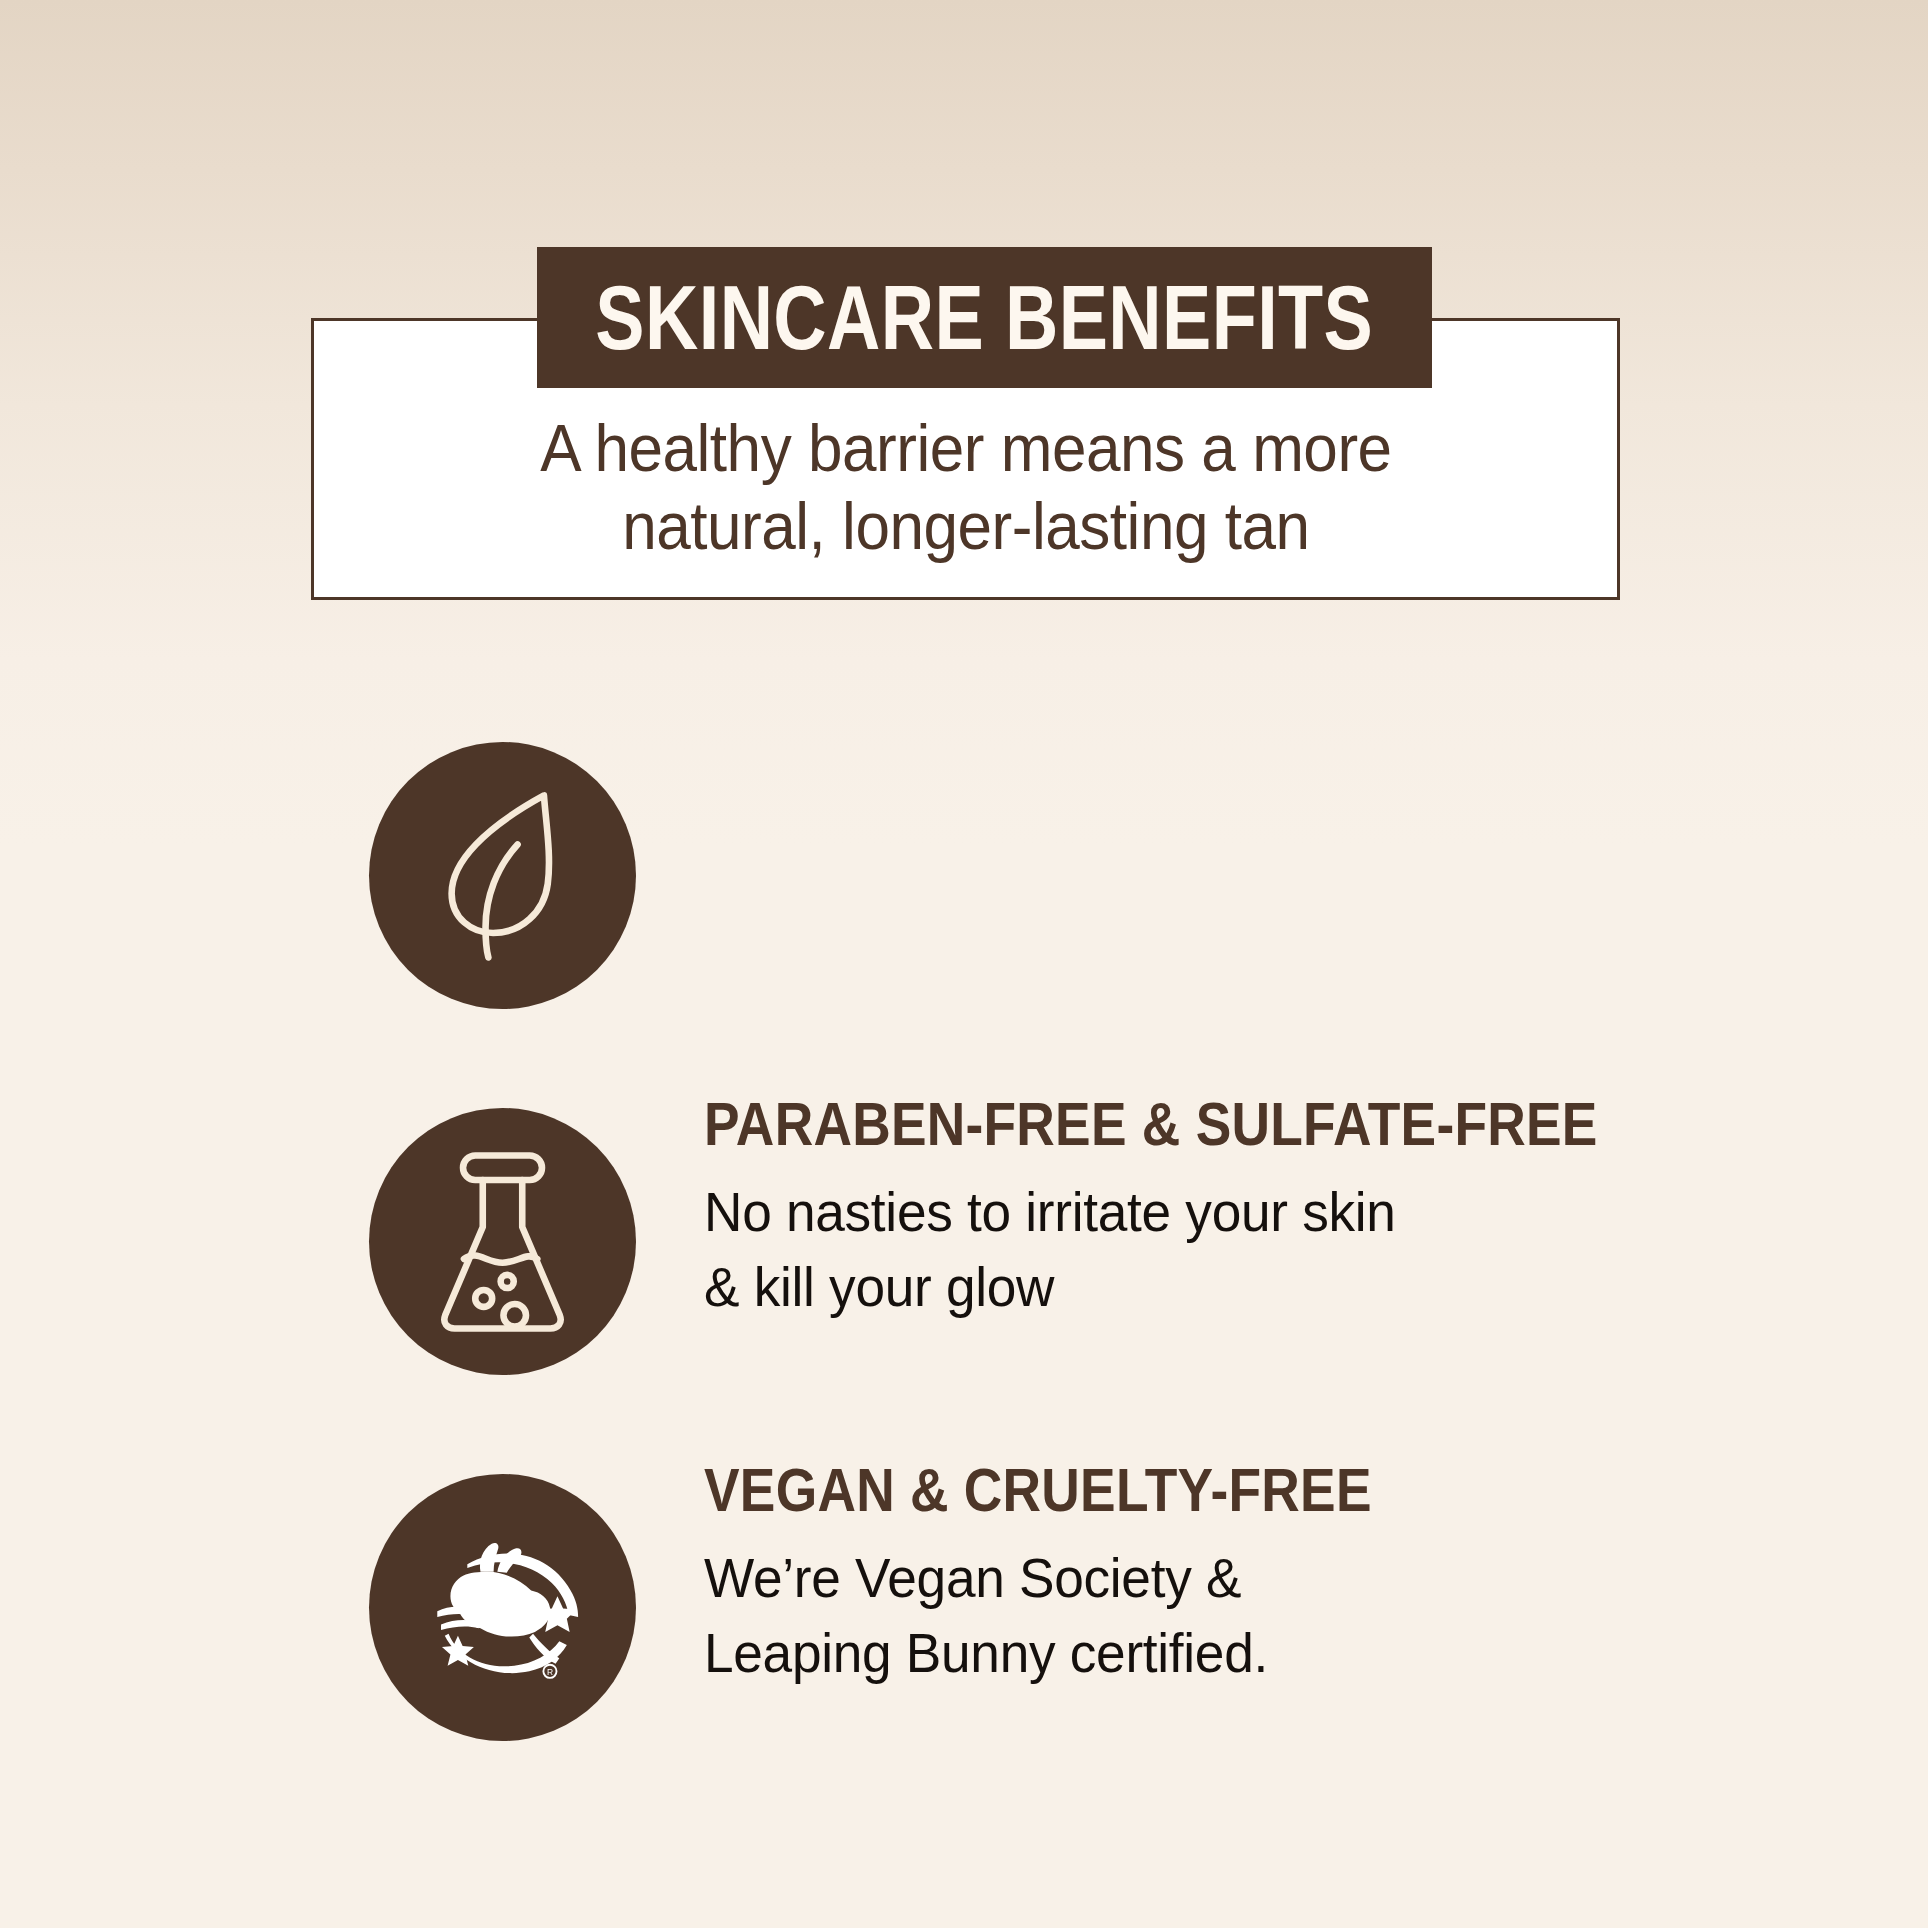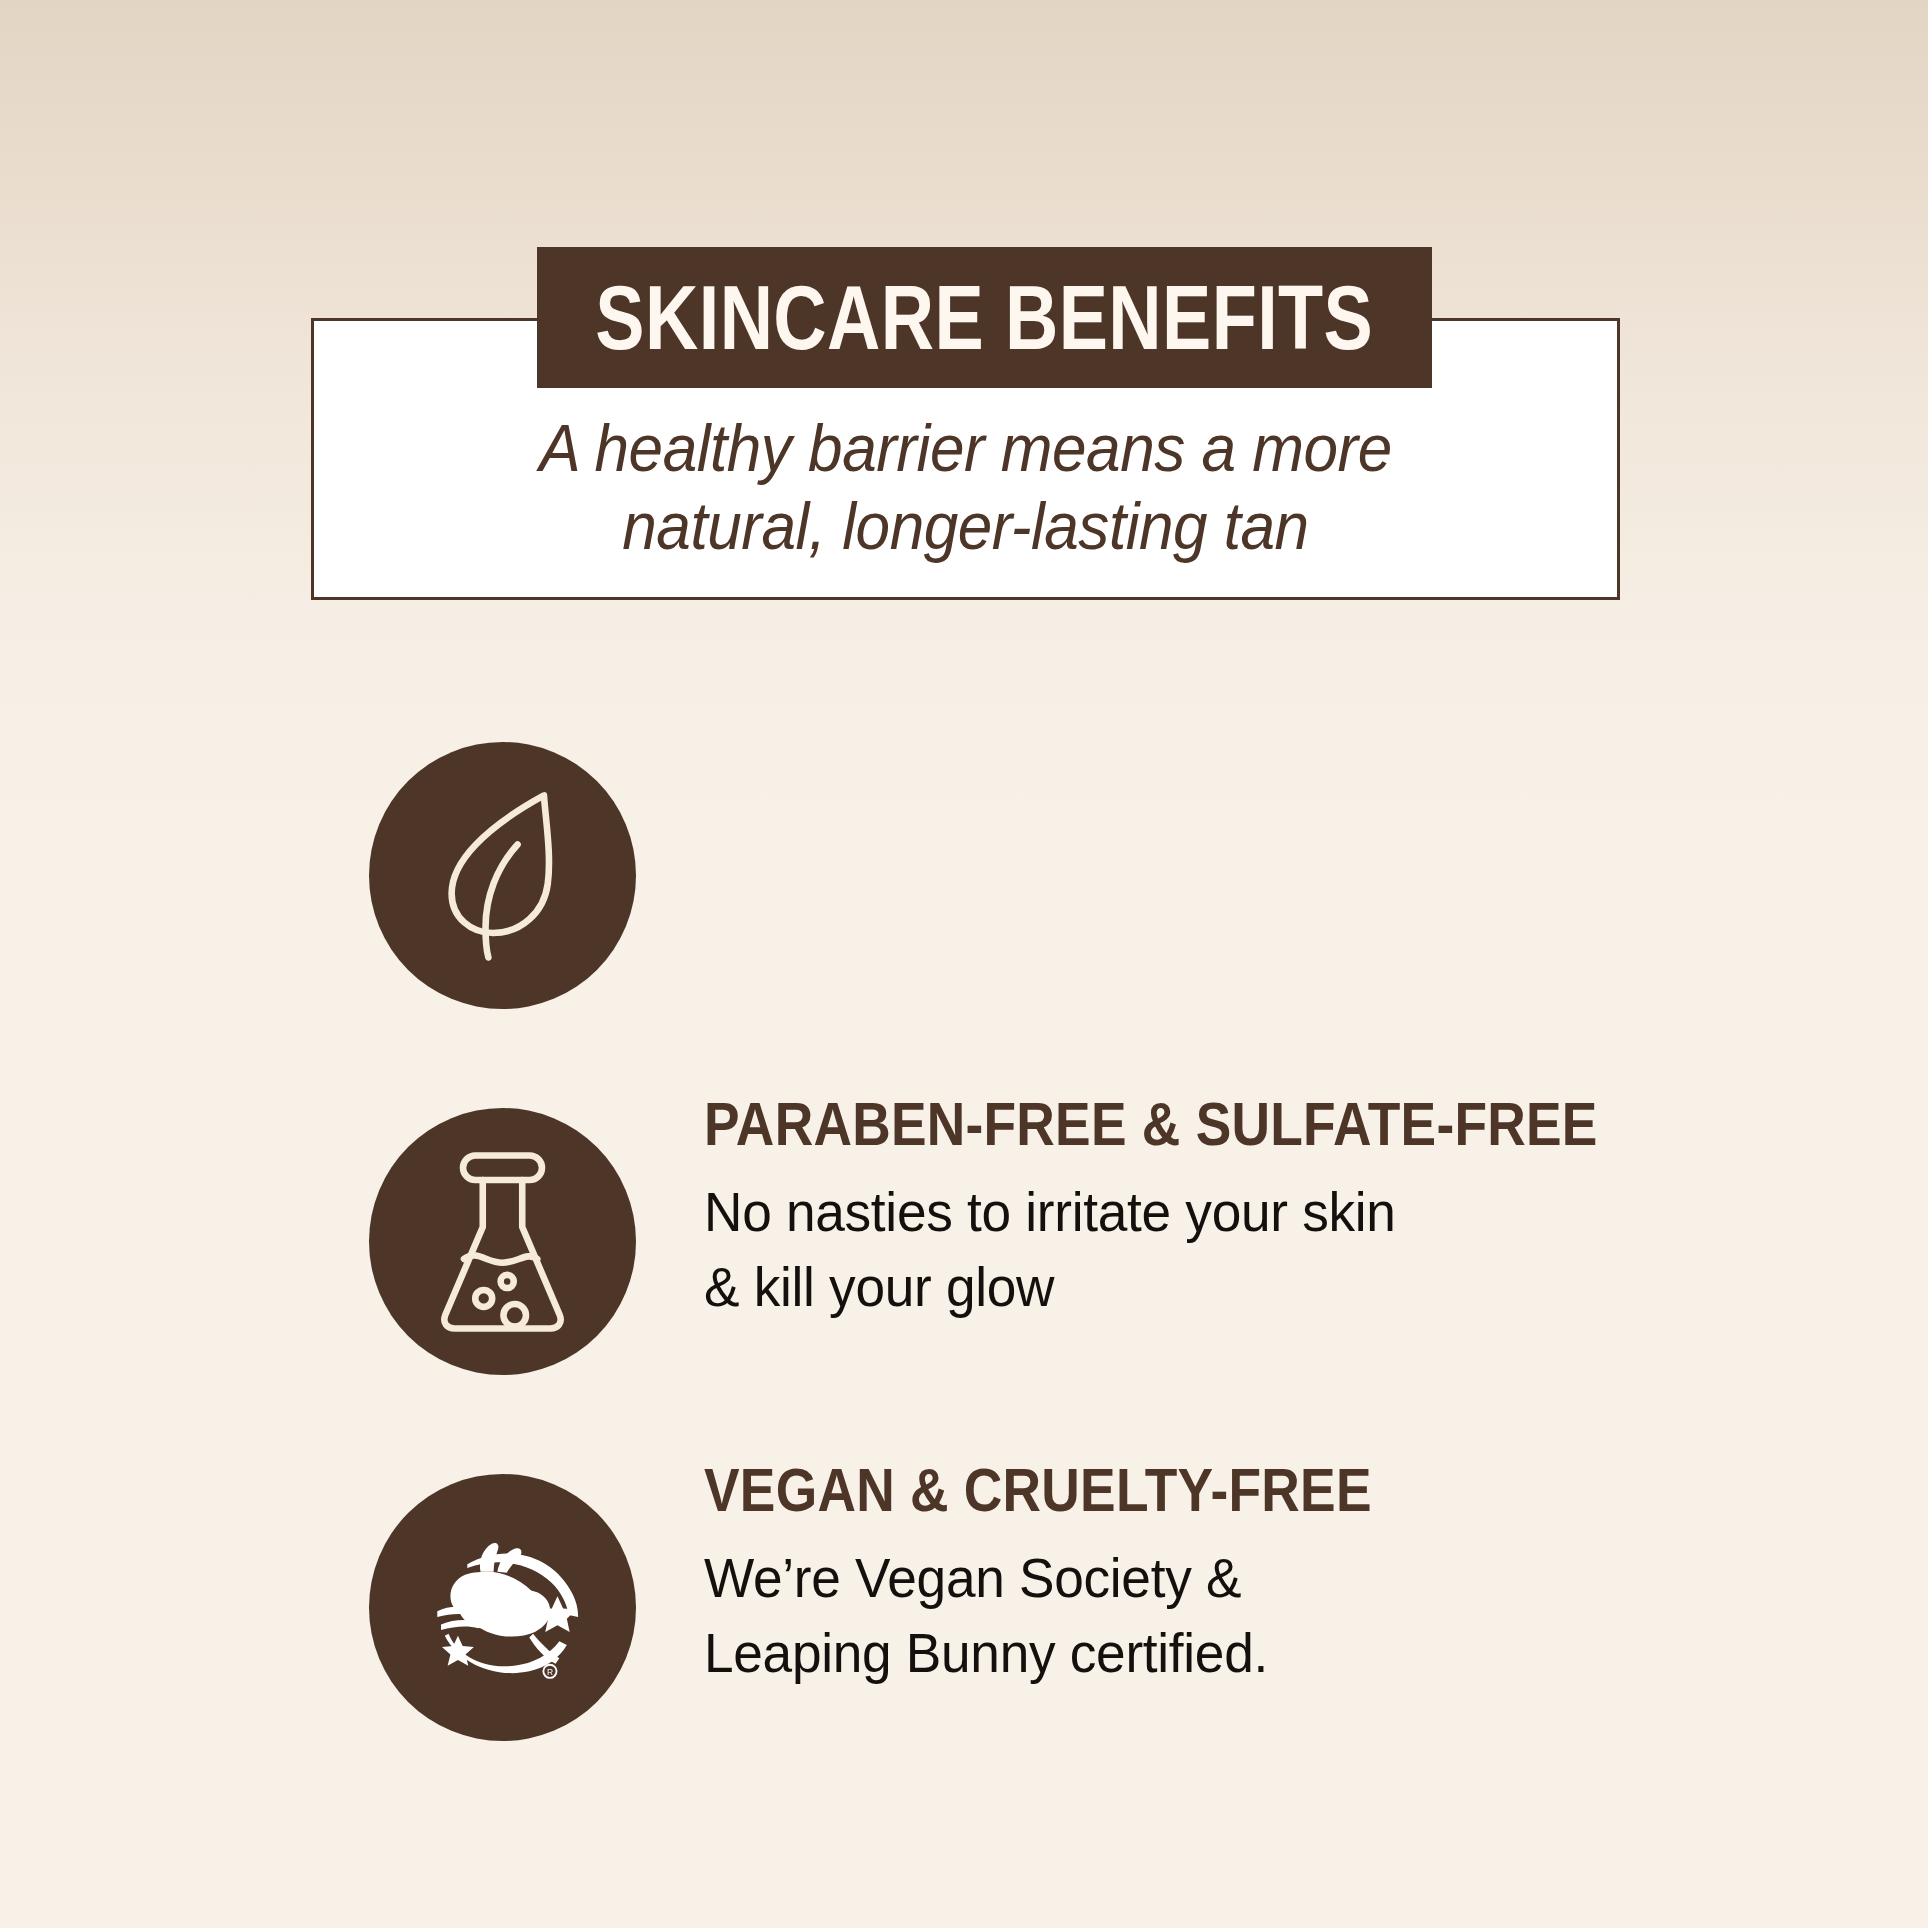--- a/index.html
+++ b/index.html
@@ -31,21 +31,20 @@
   .header-card {
     position:absolute;
     left:0; top:83px;
     width:1309px; height:282px;
     background:#ffffff;
     border:3.8px solid #4d3628;
     display:flex;
     align-items:center;
     justify-content:center;
     padding-top:58px;
-    font-style:italic;
   }
 
   .header-subtitle {
     font-family:"Liberation Sans Narrow","Liberation Sans", sans-serif;
     font-size:66px;
     line-height:1.18;
     color:#4d3628;
     text-align:center;
     font-weight:400;
     letter-spacing:-0.5px;

